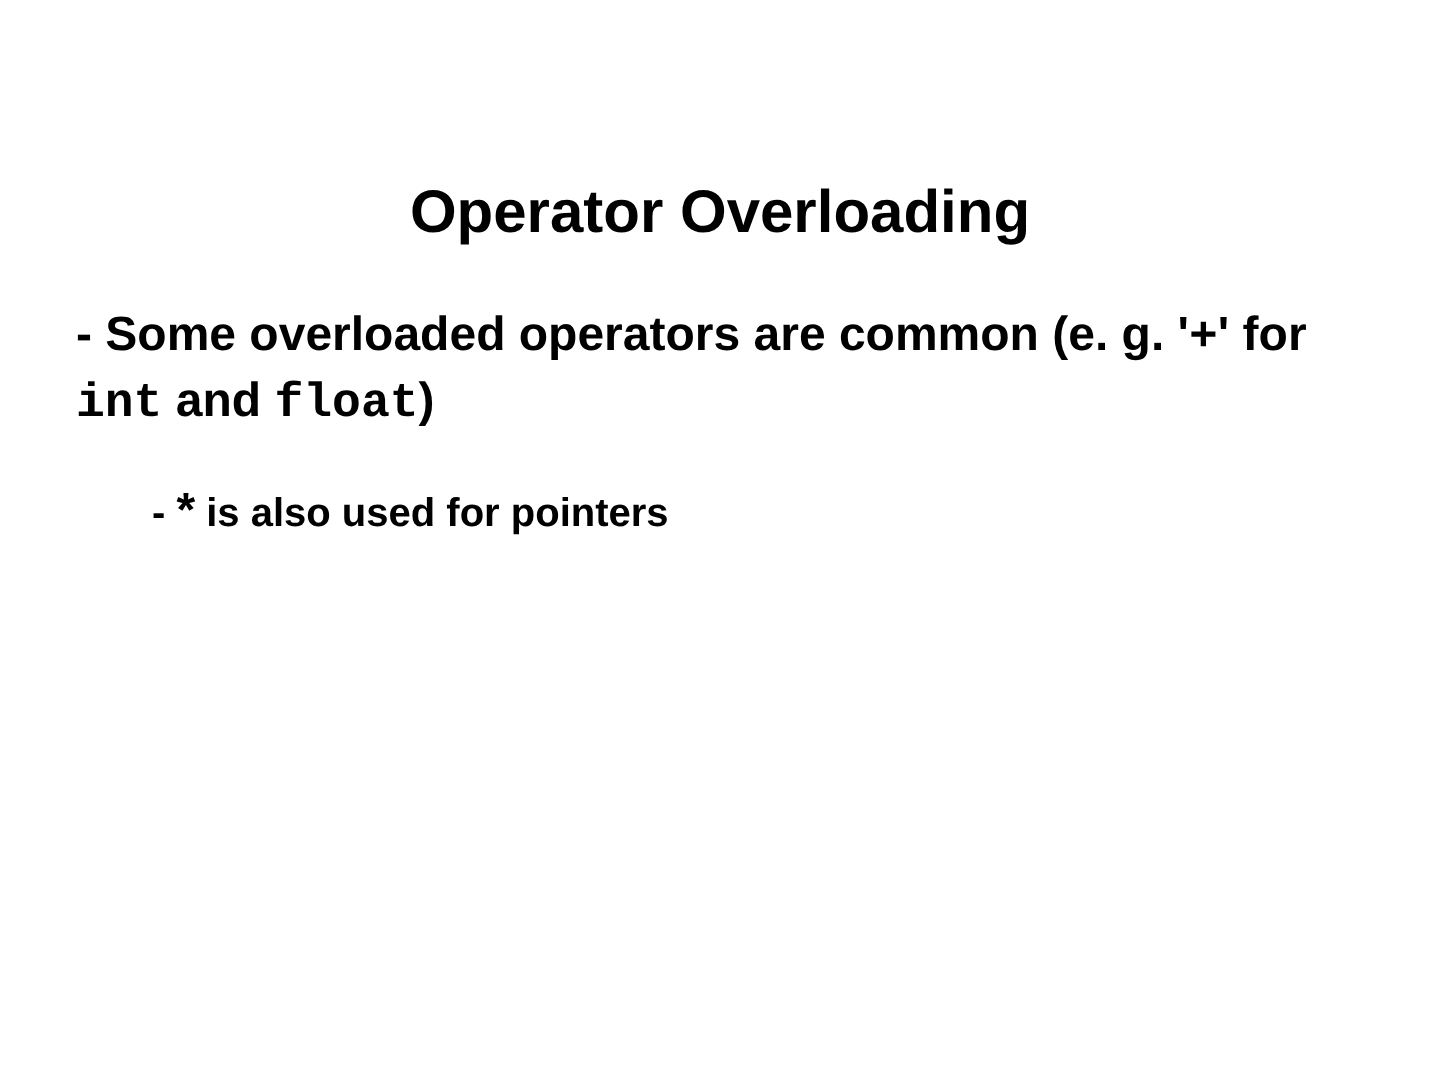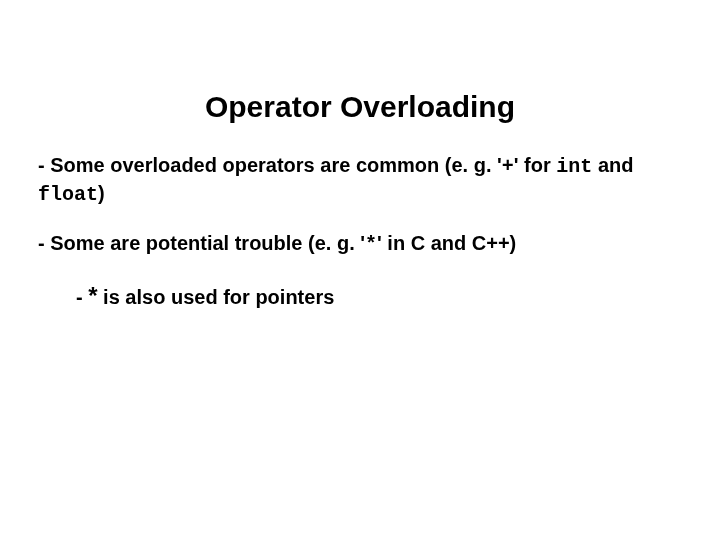--- a/index.html
+++ b/index.html
@@ -21,21 +21,21 @@
       font-weight: bold;
       text-align: center;
       padding-top: 90px;
       padding-bottom: 28px;
     }
     .content {
       padding-left: 38px;
       padding-right: 48px;
     }
     .bullet-1 {
-      font-size: 20px;
+      font-size: 24px;
       font-weight: bold;
       line-height: 1.3;
       margin-bottom: 22px;
     }
     .mono {
       font-family: "Courier New", Courier, monospace;
       font-weight: bold;
     }
     .sub-bullets {
       padding-left: 38px;
@@ -57,22 +57,19 @@
   </style>
 </head>
 <body>
 
 <div class="slide">
   <div class="title">Operator Overloading</div>
   <div class="content">
     <div class="bullet-1">
       <span>- Some overloaded operators are common (e. g. '</span><span class="mono">+</span><span>' for </span><span class="mono">int</span><span> and </span><span class="mono">float</span><span>)</span>
     </div>
-    <div class="bullet-1">
-      <span>- Some are potential trouble (e. g. '</span><span class="mono">*</span><span>'  in C and C++)</span>
-    </div>
     <div class="sub-bullets">
       <div class="bullet-2">
         <span>-  </span><span class="big-star">*</span><span> is also used for pointers</span>
       </div>
     </div>
   </div>
 </div>
 
 </body></html>

